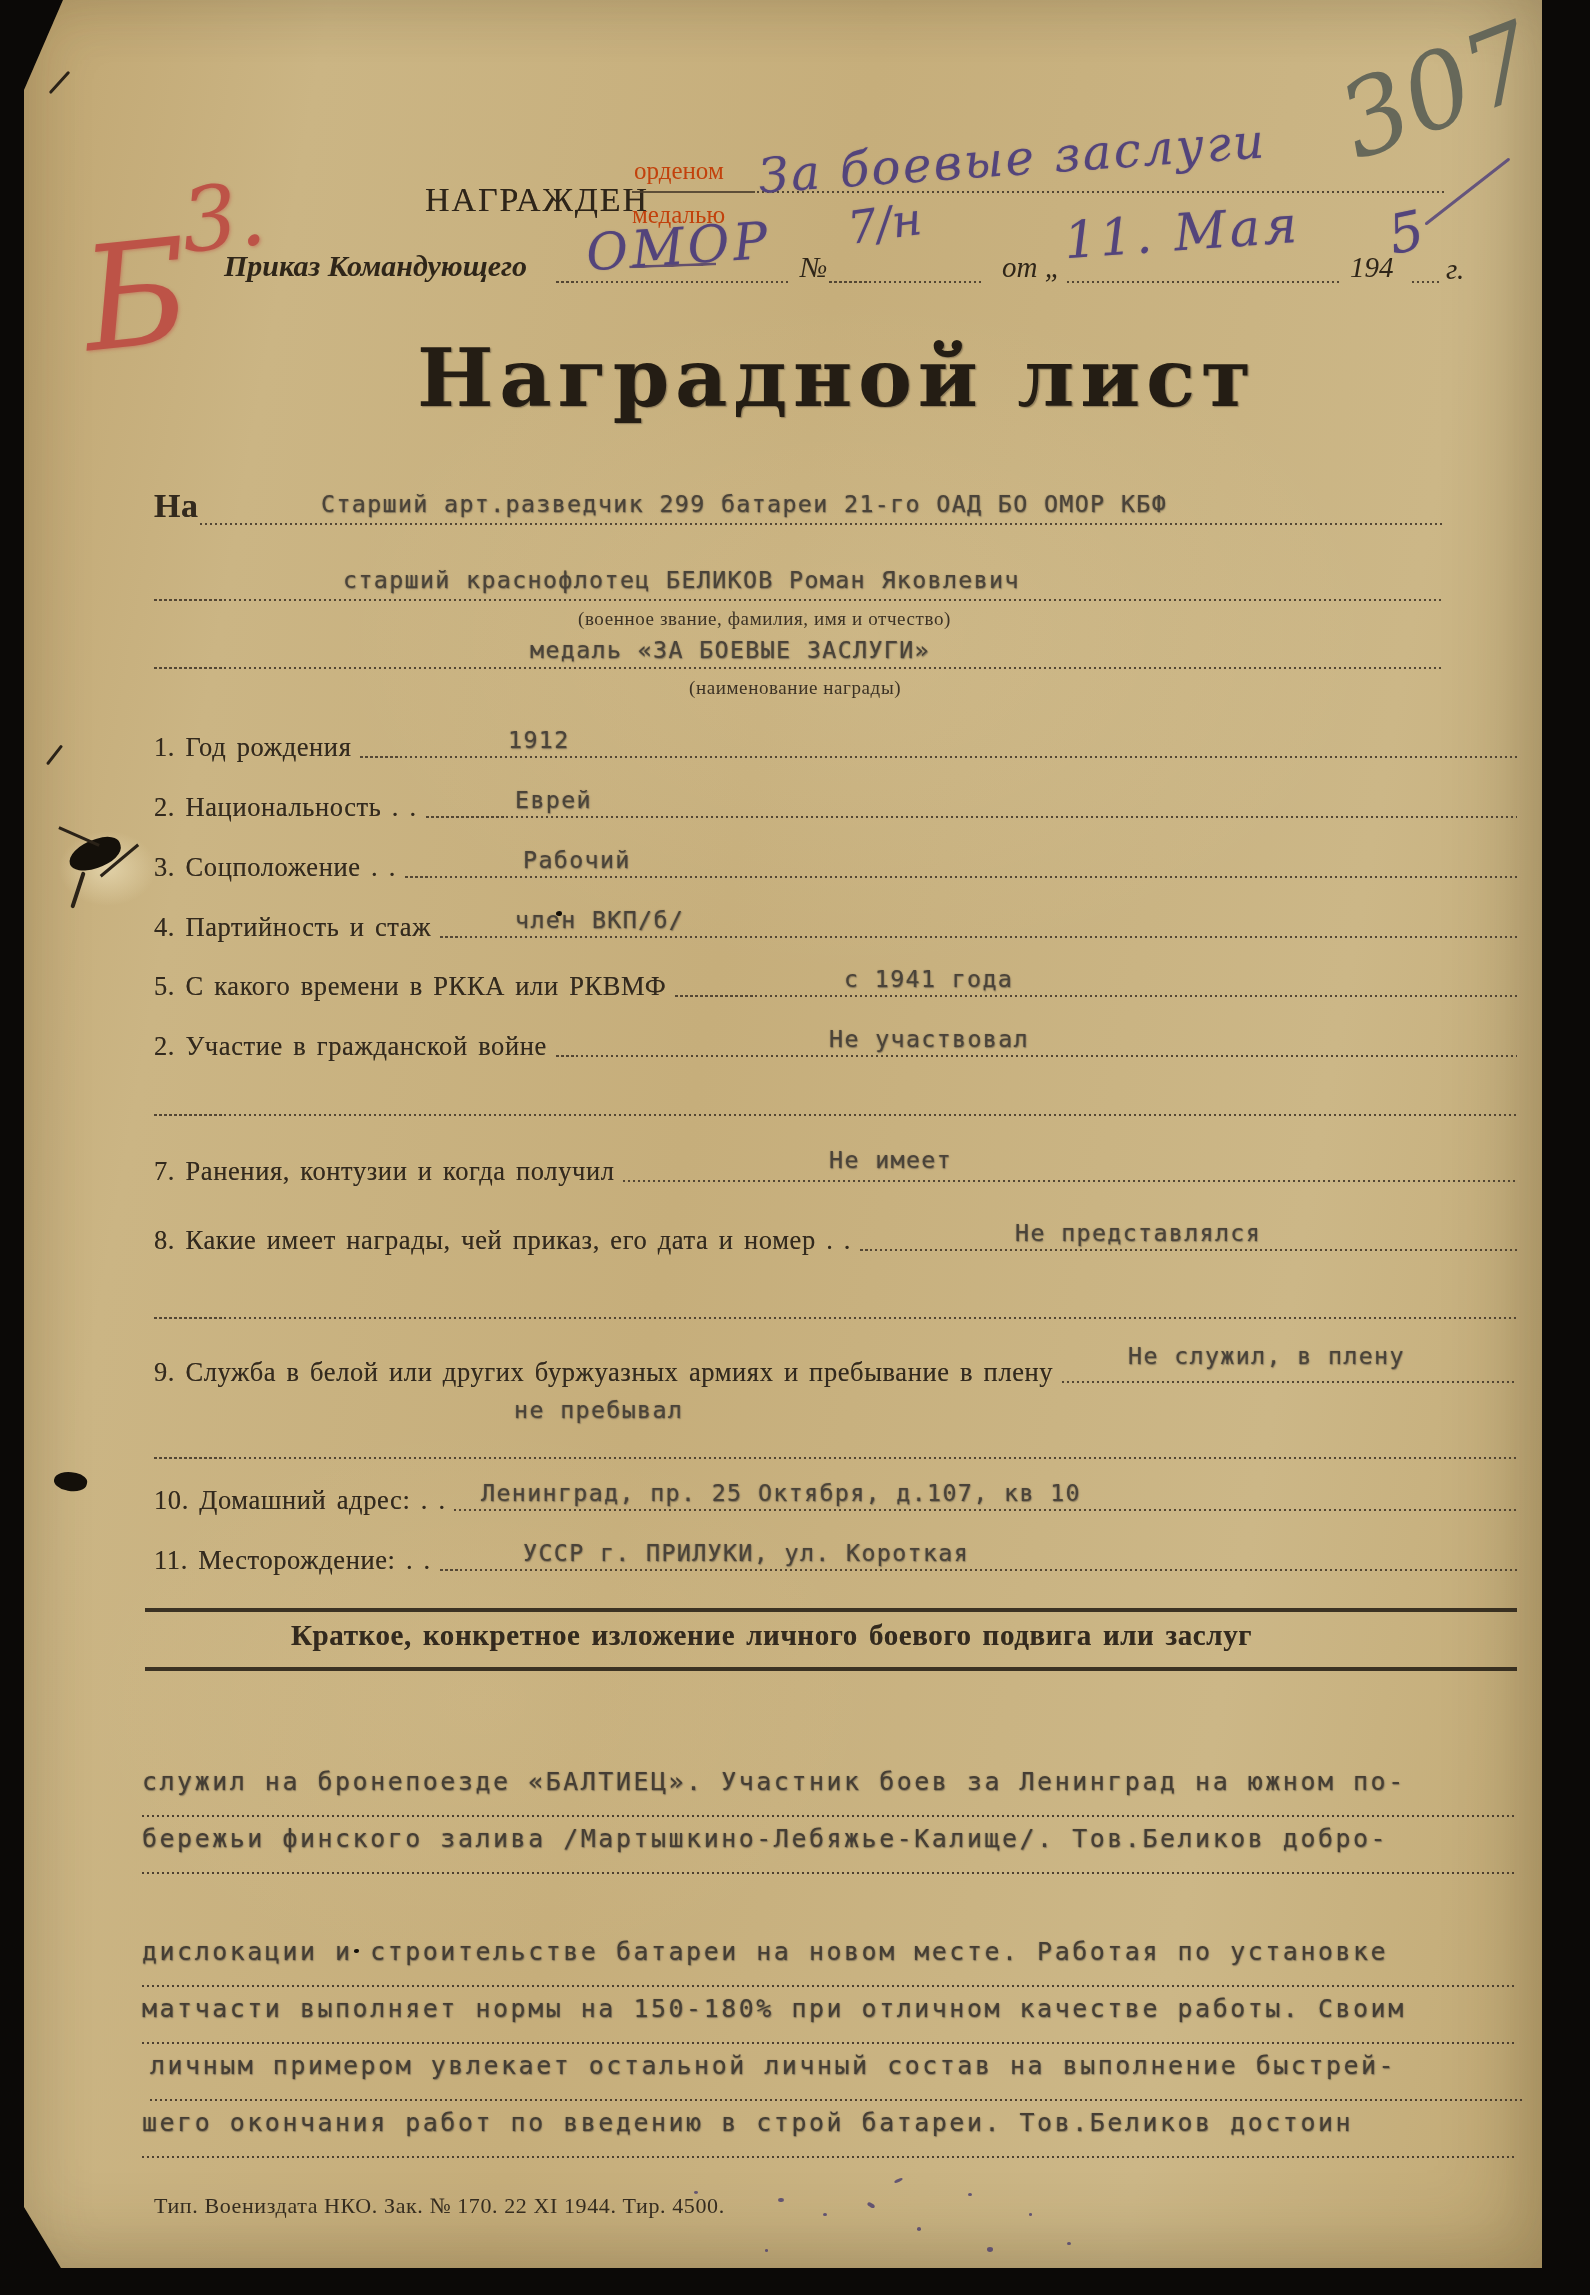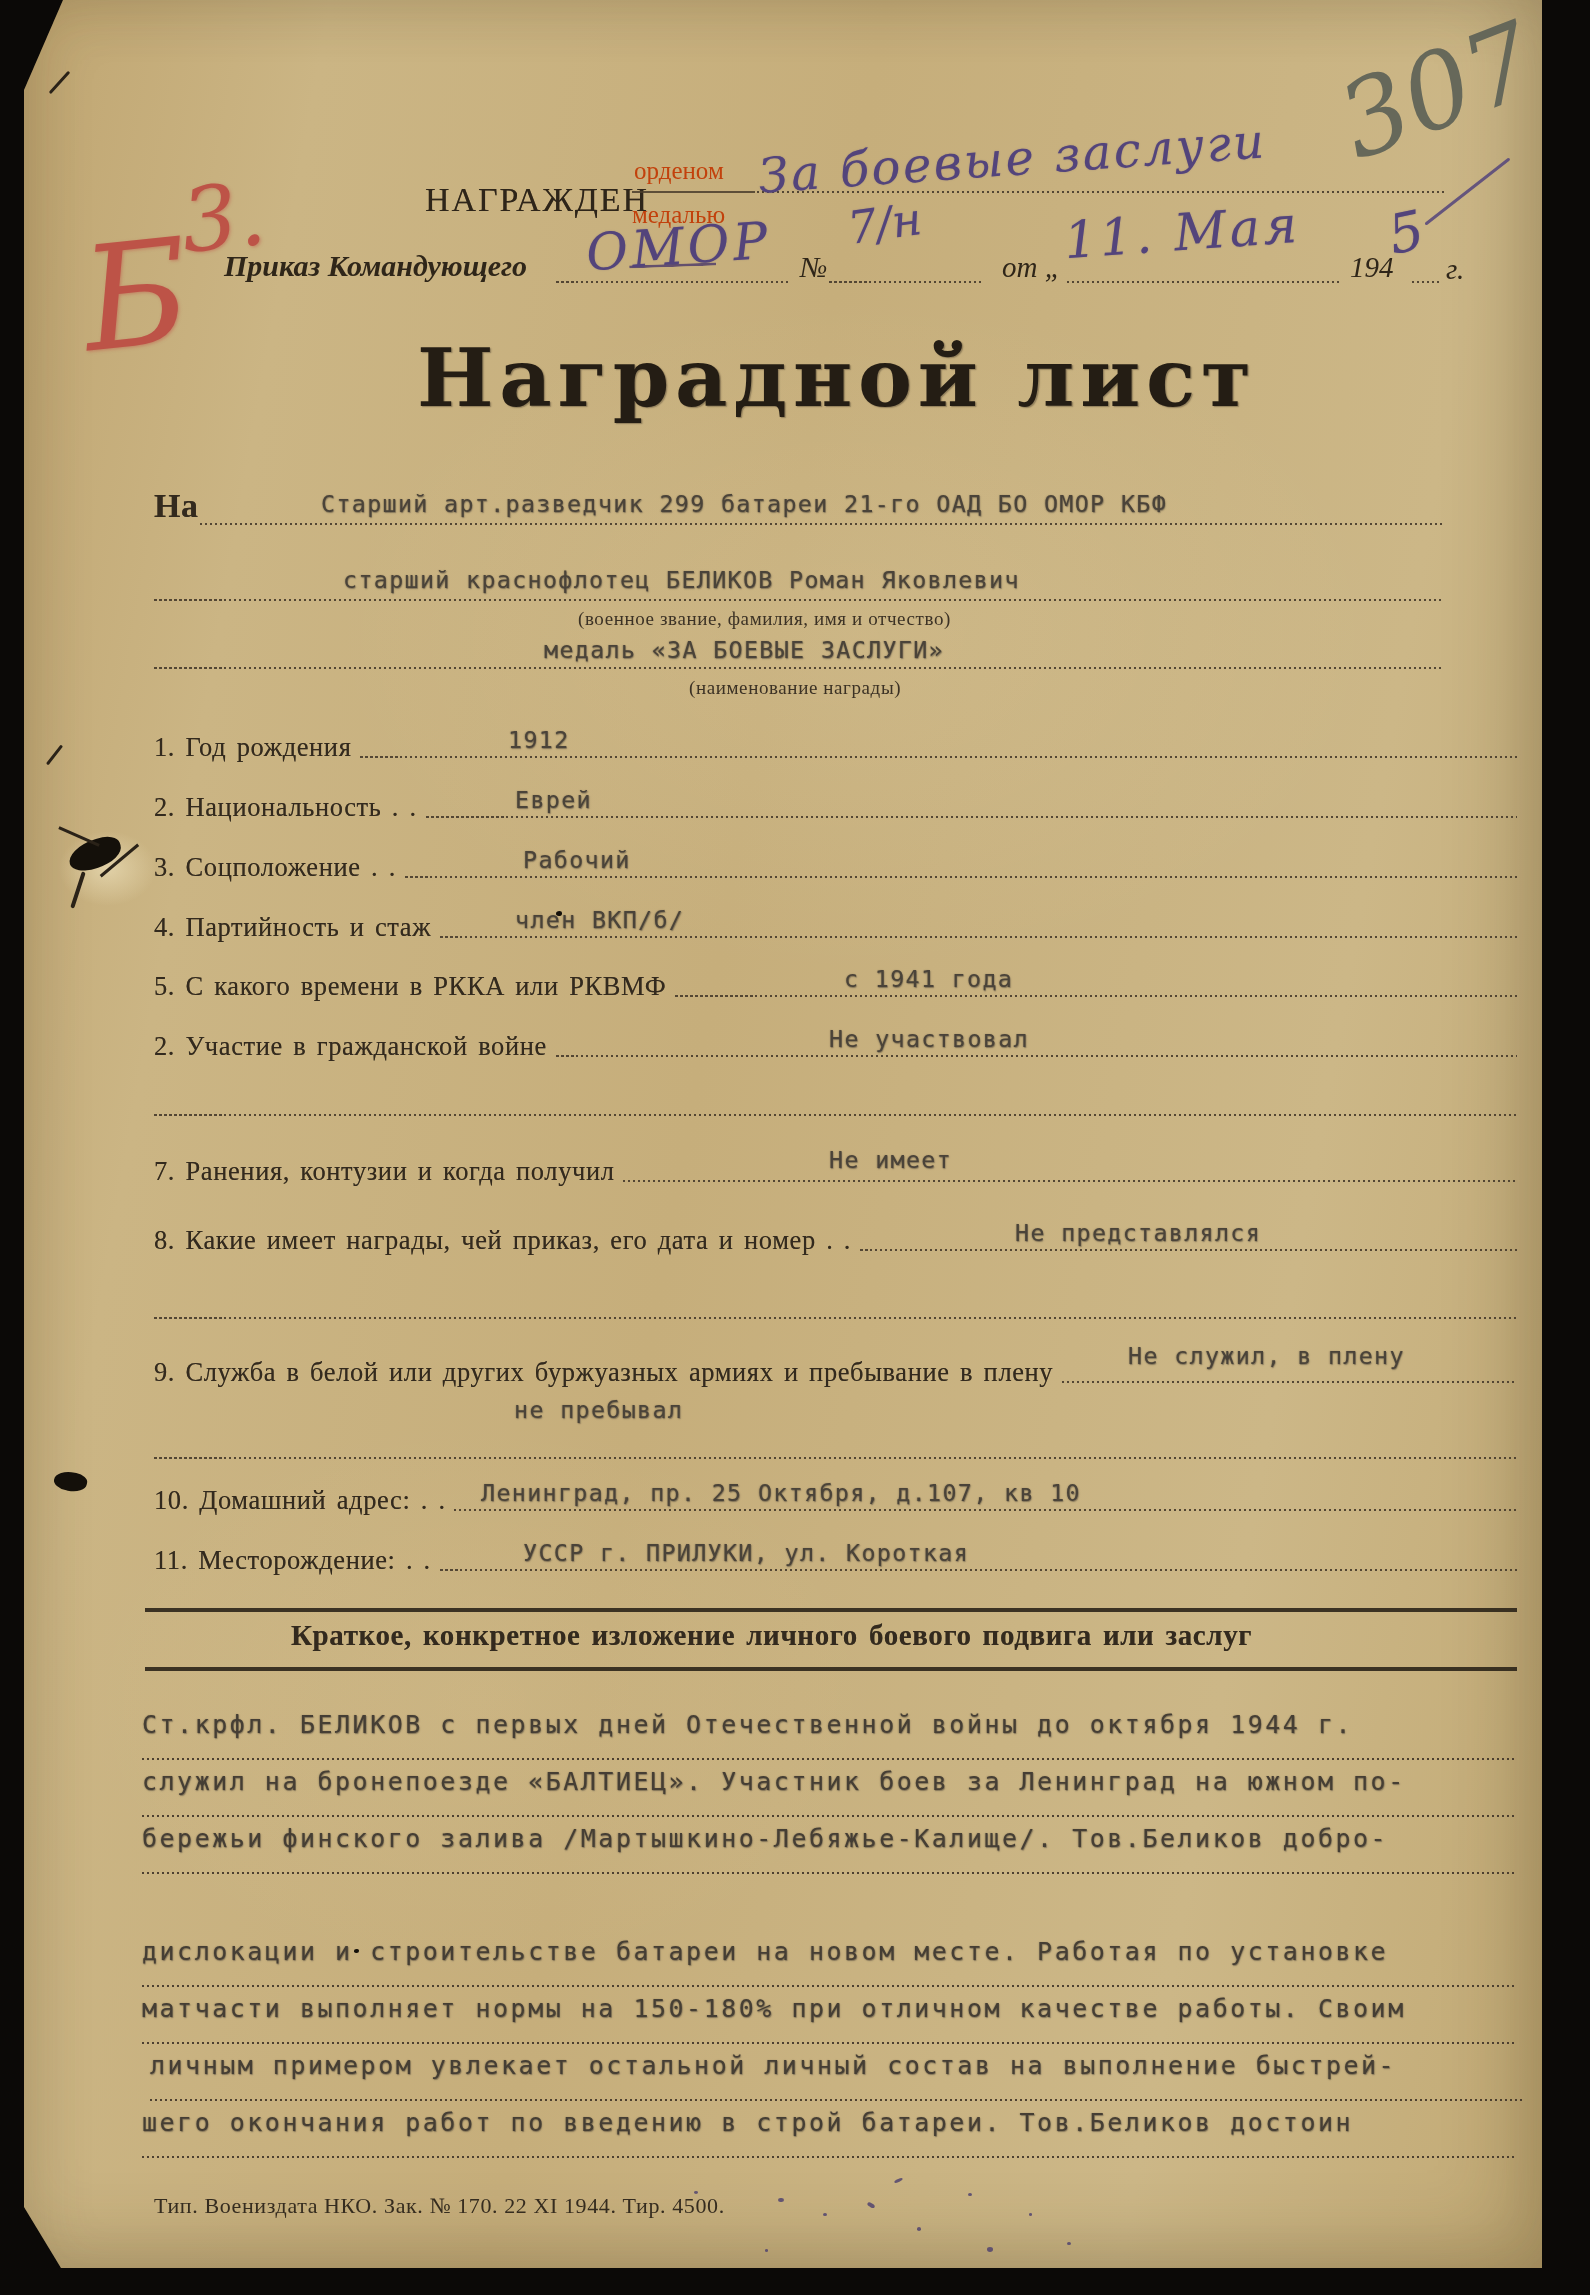--- a/index.html
+++ b/index.html
@@ -97,21 +97,21 @@
   <div class="abs title" style="left:417px;top:330px;">Наградной лист</div>
 
   <div class="abs lbl" style="left:154px;top:487px;font-weight:bold;font-size:34px;">На</div>
   <div class="abs typed" style="left:321px;top:490px;">Старший арт.разведчик 299 батареи 21-го ОАД БО ОМОР КБФ</div>
   <div class="dl" style="left:200px;top:523px;width:1244px;"></div>
 
   <div class="abs typed" style="left:343px;top:566px;">старший краснофлотец БЕЛИКОВ Роман Яковлевич</div>
   <div class="dl" style="left:154px;top:599px;width:1290px;"></div>
   <div class="abs cap" style="left:578px;top:608px;">(военное звание, фамилия, имя и отчество)</div>
 
-  <div class="abs typed" style="left:544px;top:636px;">медаль «ЗА БОЕВЫЕ ЗАСЛУГИ»</div>
+  <div class="abs typed" style="left:530px;top:636px;">медаль «ЗА БОЕВЫЕ ЗАСЛУГИ»</div>
   <div class="dl" style="left:154px;top:667px;width:1290px;"></div>
   <div class="abs cap" style="left:689px;top:677px;">(наименование награды)</div>
 
   <div class="item" style="top:725px;">
     <span class="ilabel lbl">1. Год рождения</span>
     <span class="leader"></span>
     <span class="typed ival" style="left:354px;">1912</span>
   </div>
   <div class="item" style="top:785px;">
     <span class="ilabel lbl">2. Национальность . .</span>
@@ -170,23 +170,20 @@
     <span class="leader"></span>
     <span class="typed ival" style="left:369px;">УССР г. ПРИЛУКИ, ул. Короткая</span>
   </div>
 
   <div class="rule" style="left:145px;top:1608px;width:1372px;"></div>
   <div class="abs" style="left:90px;top:1619px;width:1363px;text-align:center;white-space:normal;">
     <span class="lbl" style="font-weight:bold;font-size:29px;">Краткое, конкретное изложение личного боевого подвига или заслуг</span>
   </div>
   <div class="rule" style="left:145px;top:1667px;width:1372px;"></div>
 
-  <div class="brow" style="top:1706px;">
-      <span class="typed btext">Ст.крфл. БЕЛИКОВ с первых дней Отечественной войны до октября 1944 г.</span>
-    </div>
   <div class="brow" style="top:1763px;">
       <span class="typed btext">служил на бронепоезде «БАЛТИЕЦ». Участник боев за Ленинград на южном по-</span>
     </div>
   <div class="brow" style="top:1820px;">
       <span class="typed btext">бережьи финского залива /Мартышкино-Лебяжье-Калище/. Тов.Беликов добро-</span>
     </div>
   <div class="brow" style="top:1933px;">
       <span class="typed btext">дислокации и строительстве батареи на новом месте. Работая по установке</span>
     </div>
   <div class="brow" style="top:1990px;">

